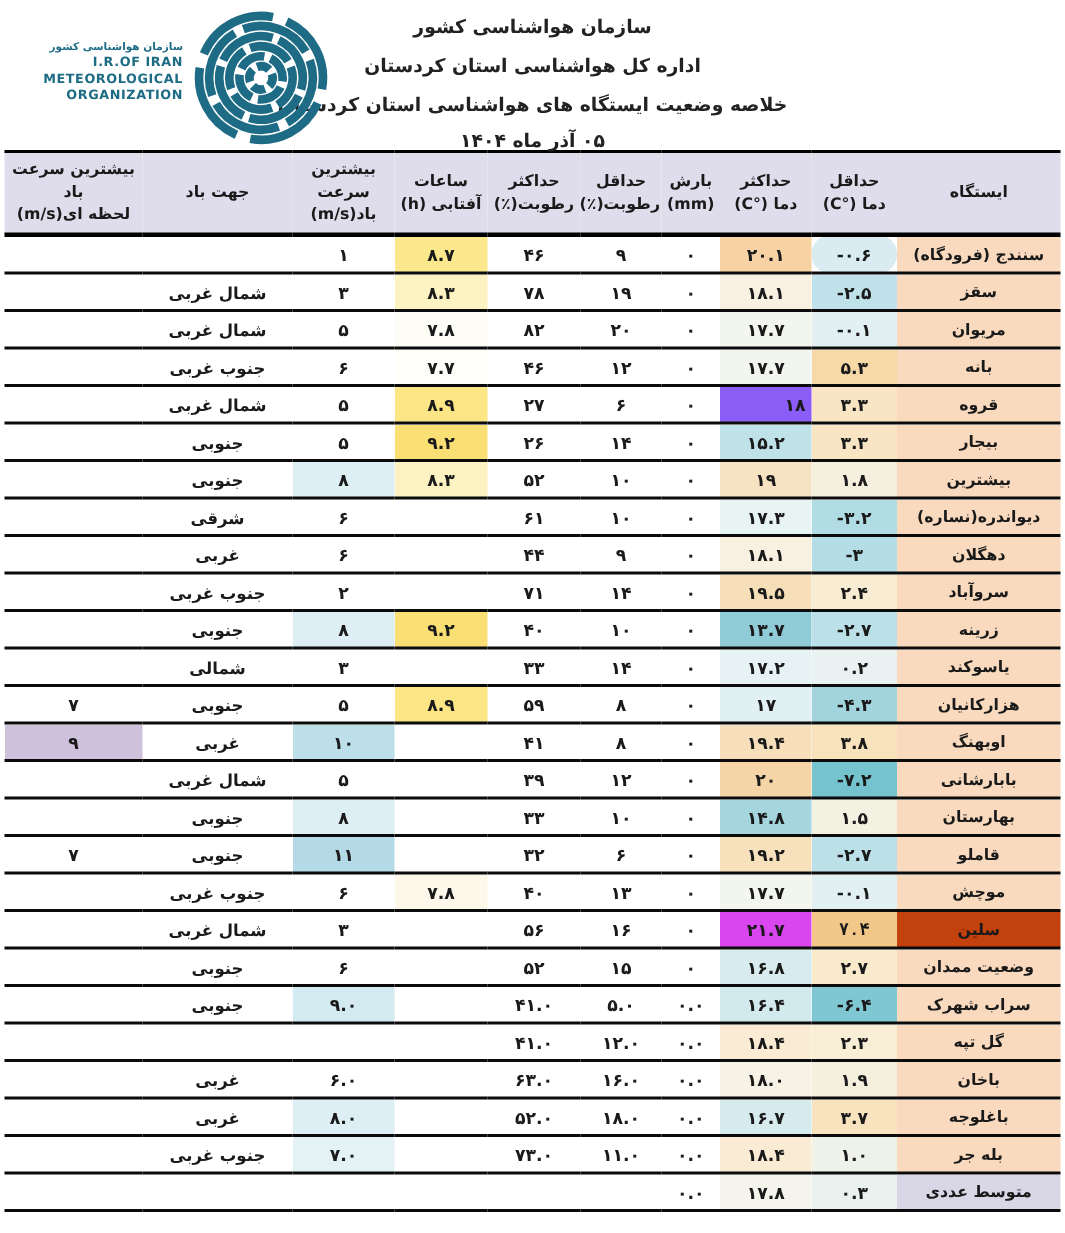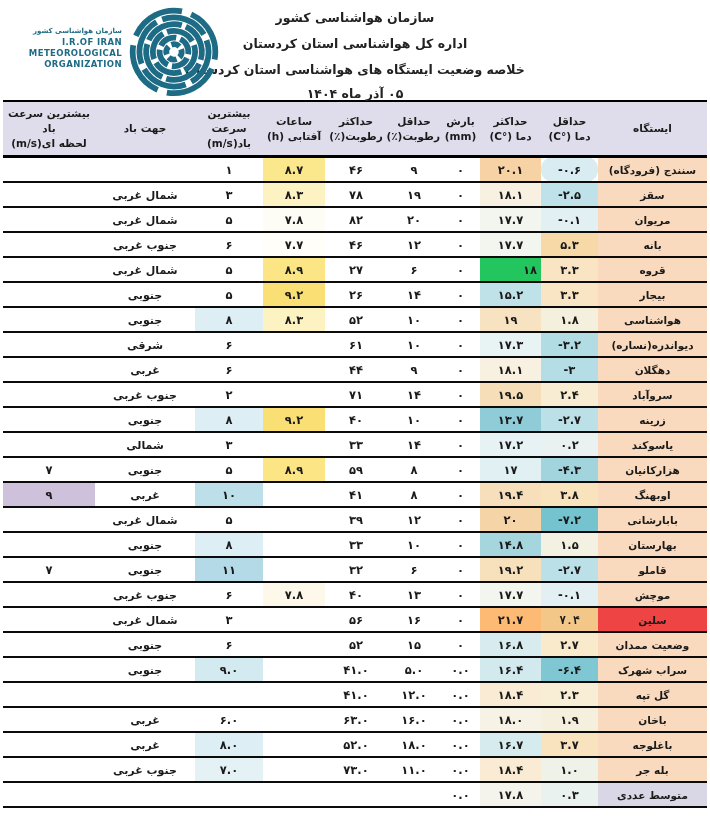--- a/index.html
+++ b/index.html
@@ -186,21 +186,21 @@
         <td><span class="num">۱۲</span></td>
         <td><span class="num">۴۶</span></td>
         <td style="background: rgb(255, 254, 249);"><span class="num">۷.۷</span></td>
         <td><span class="num">۶</span></td>
         <td><span class="rtl-val">جنوب غربی</span></td>
         <td></td>
       </tr>
       <tr>
         <td class="station" style="background: rgb(249, 218, 190);">قروه</td>
         <td style="background: rgb(249, 229, 196);"><span class="num">۳.۳</span></td>
-        <td style="background: #22c55e; padding-left: 39px;"><span class="num">۱۸</span></td>
+        <td style="background: #8b5cf6; padding-left: 39px;"><span class="num">۱۸</span></td>
         <td><span class="num">۰</span></td>
         <td><span class="num">۶</span></td>
         <td><span class="num">۲۷</span></td>
         <td style="background: rgb(251, 229, 132);"><span class="num">۸.۹</span></td>
         <td><span class="num">۵</span></td>
         <td><span class="rtl-val">شمال غربی</span></td>
         <td></td>
       </tr>
       <tr>
         <td class="station" style="background: rgb(249, 218, 190);">بیجار</td>
@@ -208,21 +208,21 @@
         <td style="background: rgb(191, 225, 232);"><span class="num">۱۵.۲</span></td>
         <td><span class="num">۰</span></td>
         <td><span class="num">۱۴</span></td>
         <td><span class="num">۲۶</span></td>
         <td style="background: rgb(250, 223, 116);"><span class="num">۹.۲</span></td>
         <td><span class="num">۵</span></td>
         <td><span class="rtl-val">جنوبی</span></td>
         <td></td>
       </tr>
       <tr>
-        <td class="station" style="background: rgb(249, 218, 190);">هواشناسی</td>
+        <td class="station" style="background: rgb(249, 218, 190);">بیشترین</td>
         <td style="background: rgb(245, 240, 221);"><span class="num">۱.۸</span></td>
         <td style="background: rgb(247, 227, 194);"><span class="num">۱۹</span></td>
         <td><span class="num">۰</span></td>
         <td><span class="num">۱۰</span></td>
         <td><span class="num">۵۲</span></td>
         <td style="background: rgb(253, 242, 193);"><span class="num">۸.۳</span></td>
         <td style="background: rgb(221, 238, 244);"><span class="num">۸</span></td>
         <td><span class="rtl-val">جنوبی</span></td>
         <td></td>
       </tr>
@@ -352,23 +352,23 @@
         <td style="background: rgb(243, 245, 239);"><span class="num">۱۷.۷</span></td>
         <td><span class="num">۰</span></td>
         <td><span class="num">۱۳</span></td>
         <td><span class="num">۴۰</span></td>
         <td style="background: rgb(253, 248, 234);"><span class="num">۷.۸</span></td>
         <td><span class="num">۶</span></td>
         <td><span class="rtl-val">جنوب غربی</span></td>
         <td></td>
       </tr>
       <tr>
-        <td class="station" style="background: #ef4444;">سلین</td>
+        <td class="station" style="background: #c2410c;">سلین</td>
         <td style="background: rgb(243, 199, 136); font-family: Liberation Mono, monospace;"><span class="num">۷.۴</span></td>
-        <td style="background: #fdba74;"><span class="num">۲۱.۷</span></td>
+        <td style="background: #d946ef;"><span class="num">۲۱.۷</span></td>
         <td><span class="num">۰</span></td>
         <td><span class="num">۱۶</span></td>
         <td><span class="num">۵۶</span></td>
         <td></td>
         <td><span class="num">۳</span></td>
         <td><span class="rtl-val">شمال غربی</span></td>
         <td></td>
       </tr>
       <tr>
         <td class="station" style="background: rgb(249, 218, 190);">وضعیت ممدان</td>

